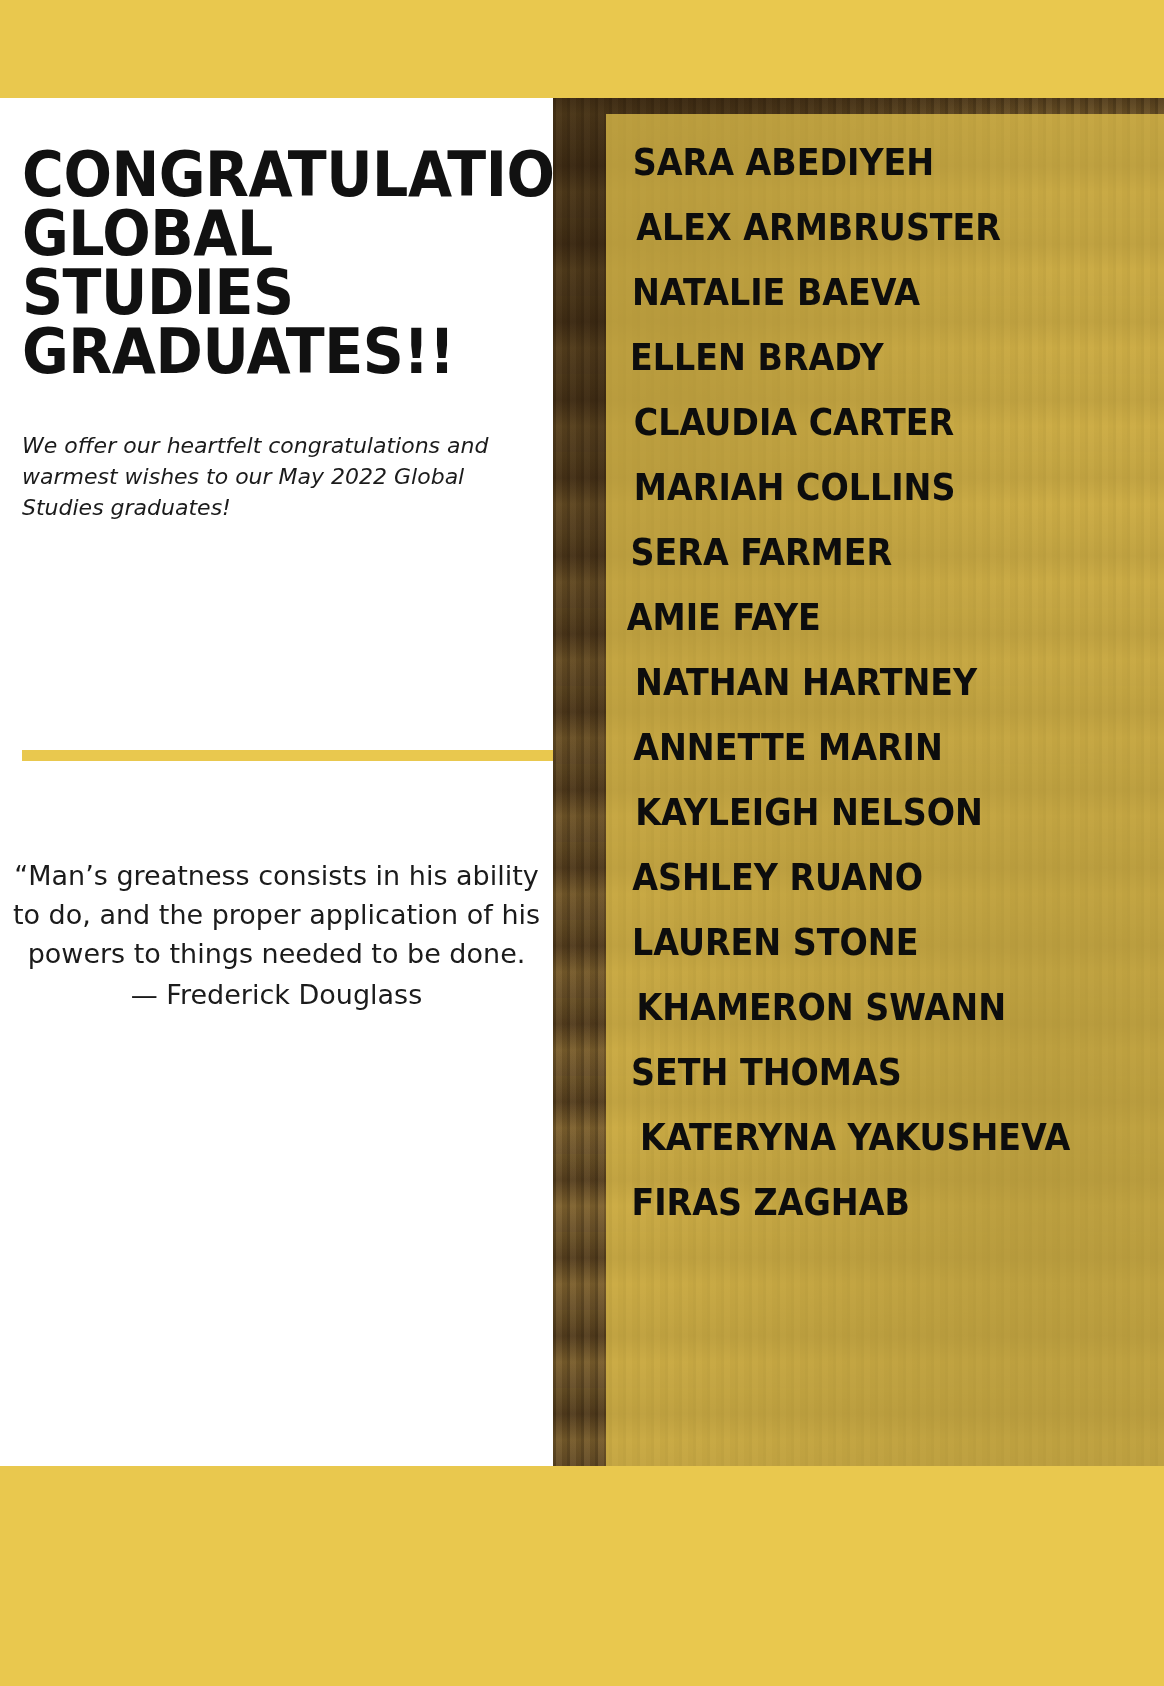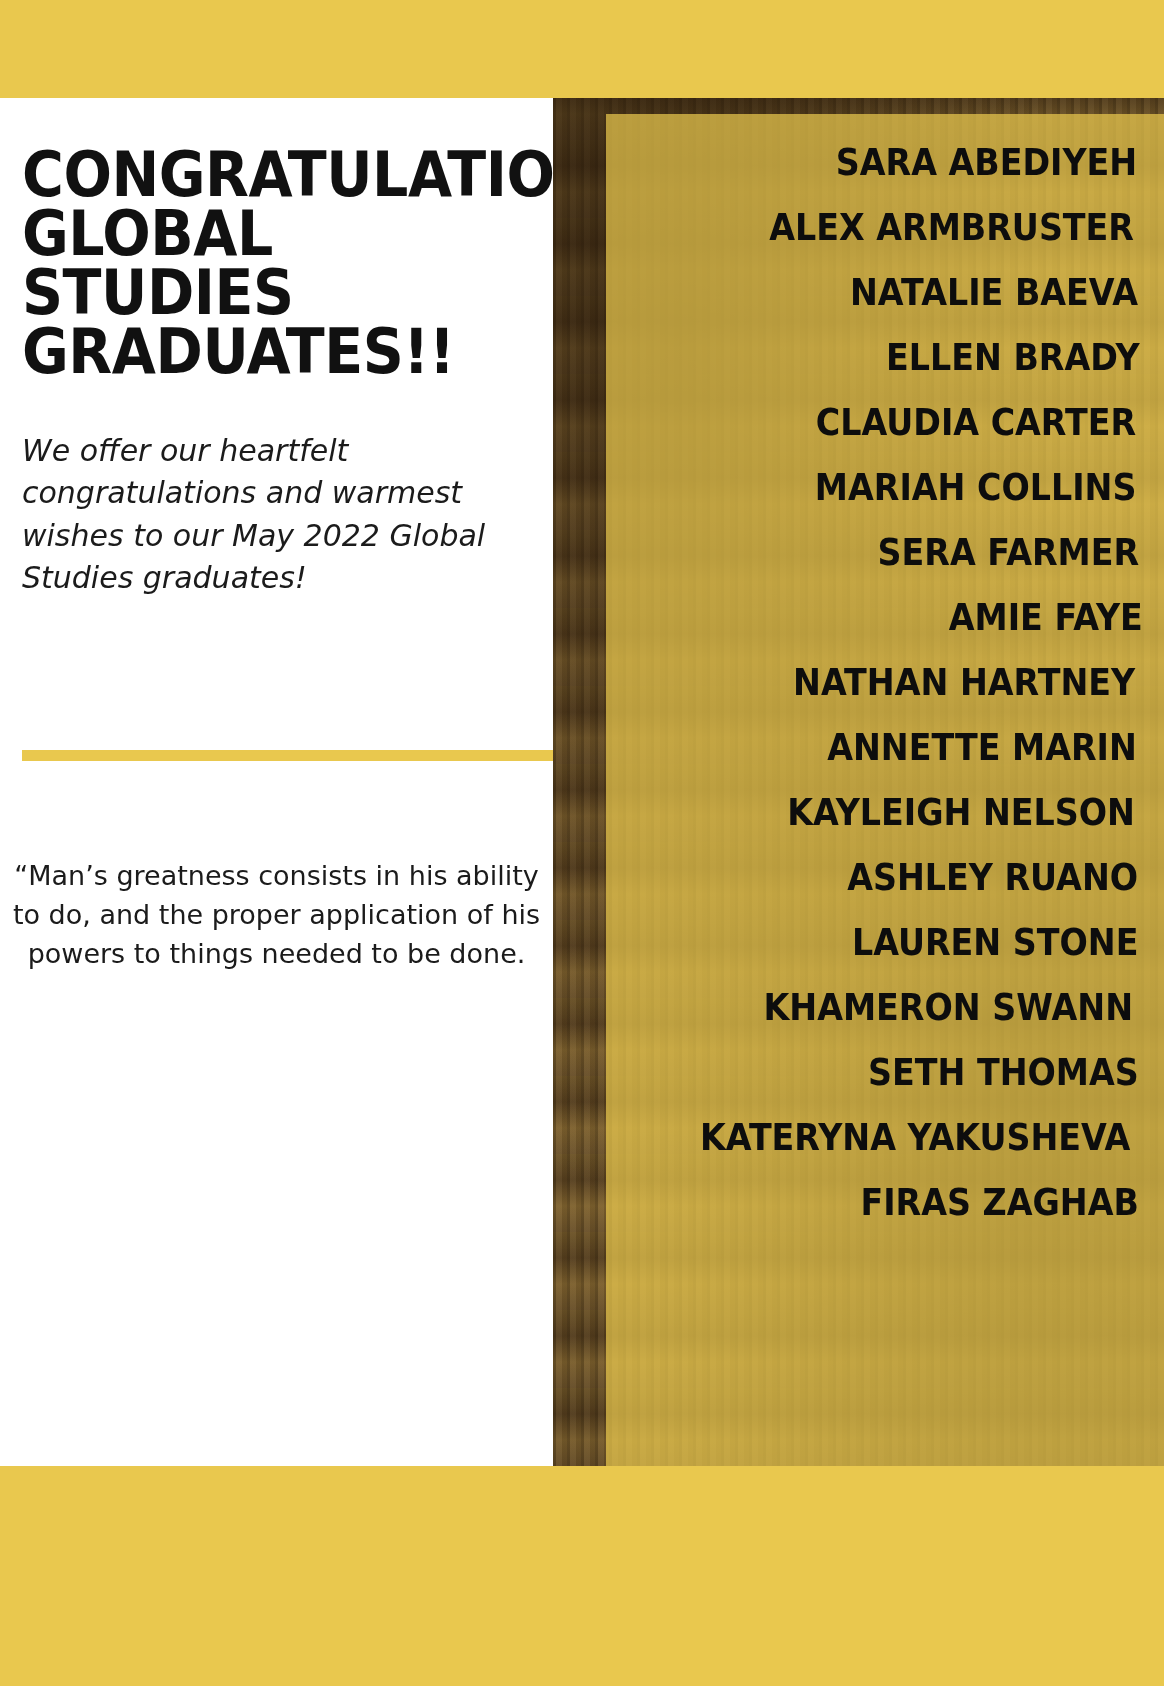--- a/index.html
+++ b/index.html
@@ -44,21 +44,21 @@
     margin: 0 0 0 0;
     transform: scaleX(0.92);
     transform-origin: left top;
     white-space: pre-line;
   }
 
   .intro {
     margin-top: 48px;
     font-family: "DejaVu Sans", sans-serif;
     font-style: italic;
-    font-size: 30px;
+    font-size: 22px;
     line-height: 1.42;
     color: #1b1b1b;
     max-width: 500px;
   }
 
   .divider {
     position: absolute;
     left: 22px;
     top: 652px;
     width: 555px;
@@ -122,24 +122,24 @@
 
   
   .names-overlay {
     position: absolute;
     left: 53px;
     top: 16px;
     width: 558px;
     height: 1352px;
     background: rgba(233, 200, 78, 0.72);
     box-sizing: border-box;
-    padding: 30px 10px 20px 24px;
+    padding: 30px 10px 20px 10px;
     display: flex;
     flex-direction: column;
-    align-items: flex-end;
+    align-items: flex-start;
     justify-content: flex-start;
   }
 
   .name {
     font-family: "DejaVu Sans", sans-serif;
     font-weight: bold;
     font-size: 37px;
     line-height: 1.0;
     letter-spacing: 0px;
     color: #0d0d0d;
@@ -154,20 +154,21 @@
 <body>
 
 <div class="poster">
 
   <div class="left-panel">
     <h1 class="headline">CONGRATULATIONS GLOBAL STUDIES GRADUATES!!</h1>
     <p class="intro">We offer our heartfelt congratulations and warmest wishes to our May 2022 Global Studies graduates!</p>
     <div class="divider"></div>
     <div class="quote-block">
       <div>“Man’s greatness consists in his ability to do, and the proper application of his powers to things needed to be done.</div>
+      <div class="quote-attrib">— Frederick Douglass</div>
     </div>
   </div>
 
   <div class="right-panel">
     <div class="books-bg"></div>
     <div class="books-shade"></div>
     <div class="names-overlay">
       <div class="name">SARA ABEDIYEH</div>
       <div class="name">ALEX ARMBRUSTER</div>
       <div class="name">NATALIE BAEVA</div>

